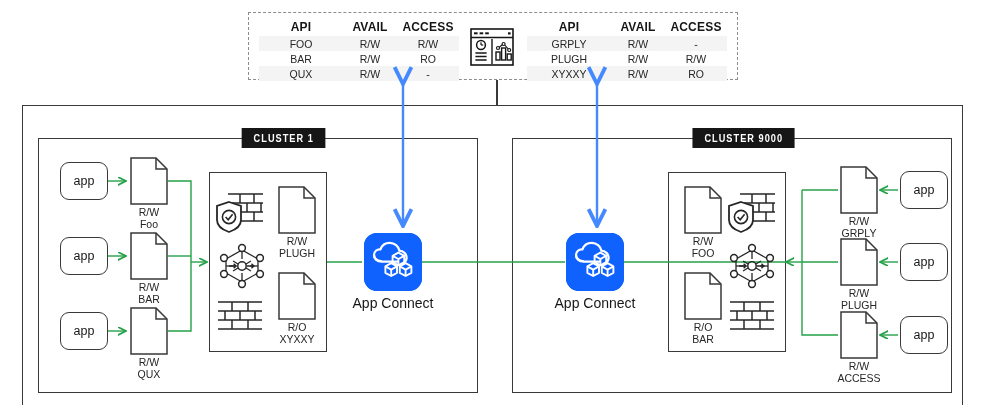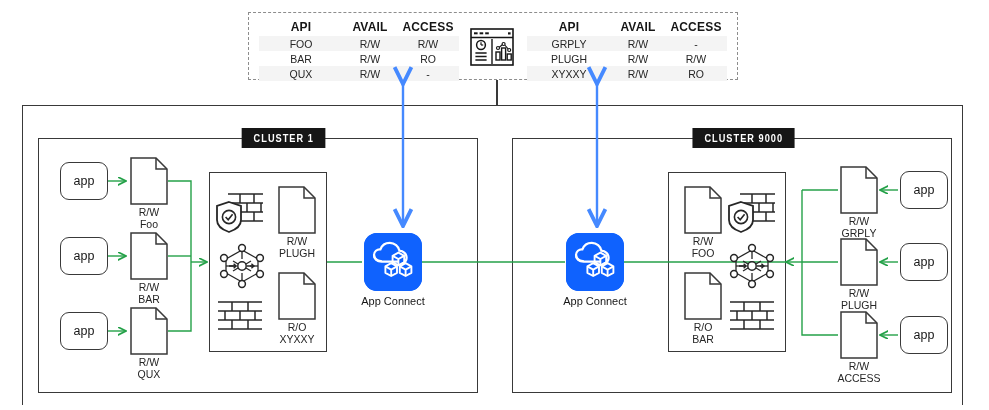--- a/index.html
+++ b/index.html
@@ -44,21 +44,21 @@
   .doc{position:absolute;width:38px;height:48px;}
   .doc svg{display:block;}
   .doc-label{position:absolute;width:80px;text-align:center;left:-21px;top:50px;
       font-size:10.5px;line-height:11.5px;color:#262626;}
   
   .inner-box{position:absolute;border:1.5px solid #393939;box-sizing:border-box;background:#fff;}
   #inner-box-1{left:209px;top:172px;width:118px;height:180px;}
   #inner-box-2{left:668px;top:172px;width:118px;height:180px;}
   
   .appconnect{position:absolute;width:58px;height:58px;border-radius:13px;background:#0f62fe;}
-  .appconnect-label{position:absolute;width:120px;text-align:center;font-size:11px;color:#161616;}
+  .appconnect-label{position:absolute;width:120px;text-align:center;font-size:14px;color:#161616;}
   
   #wires{position:absolute;left:0;top:0;width:989px;height:410px;pointer-events:none;}
 </style>
 </head>
 <body>
 
 <div class="abs" id="dash-panel">
 
   <table class="api-table" id="table-left">
     <colgroup>

